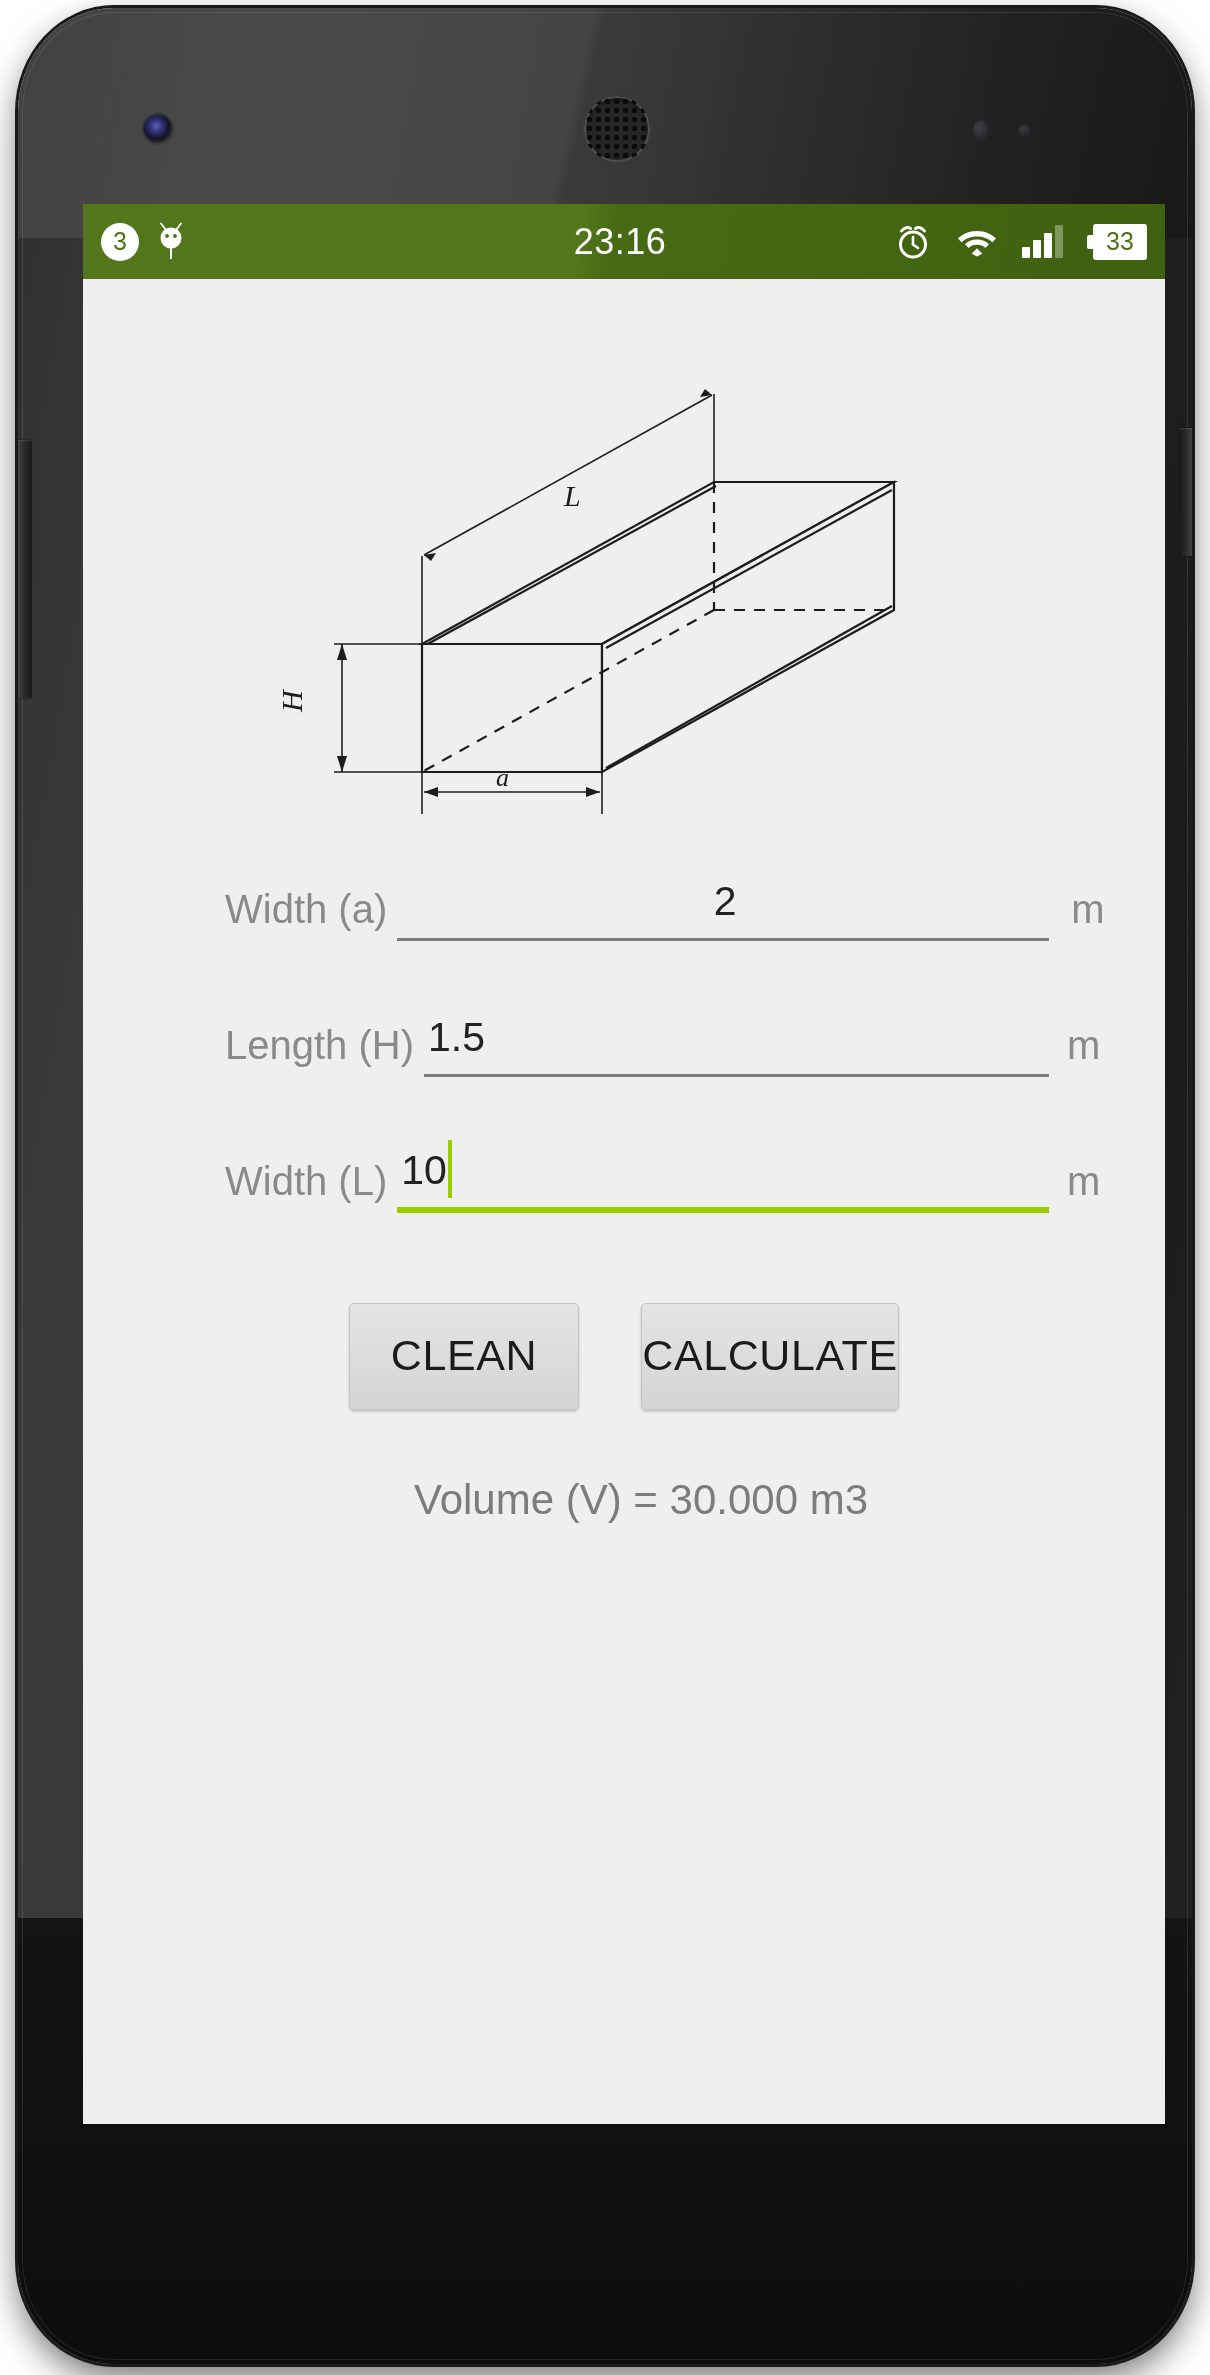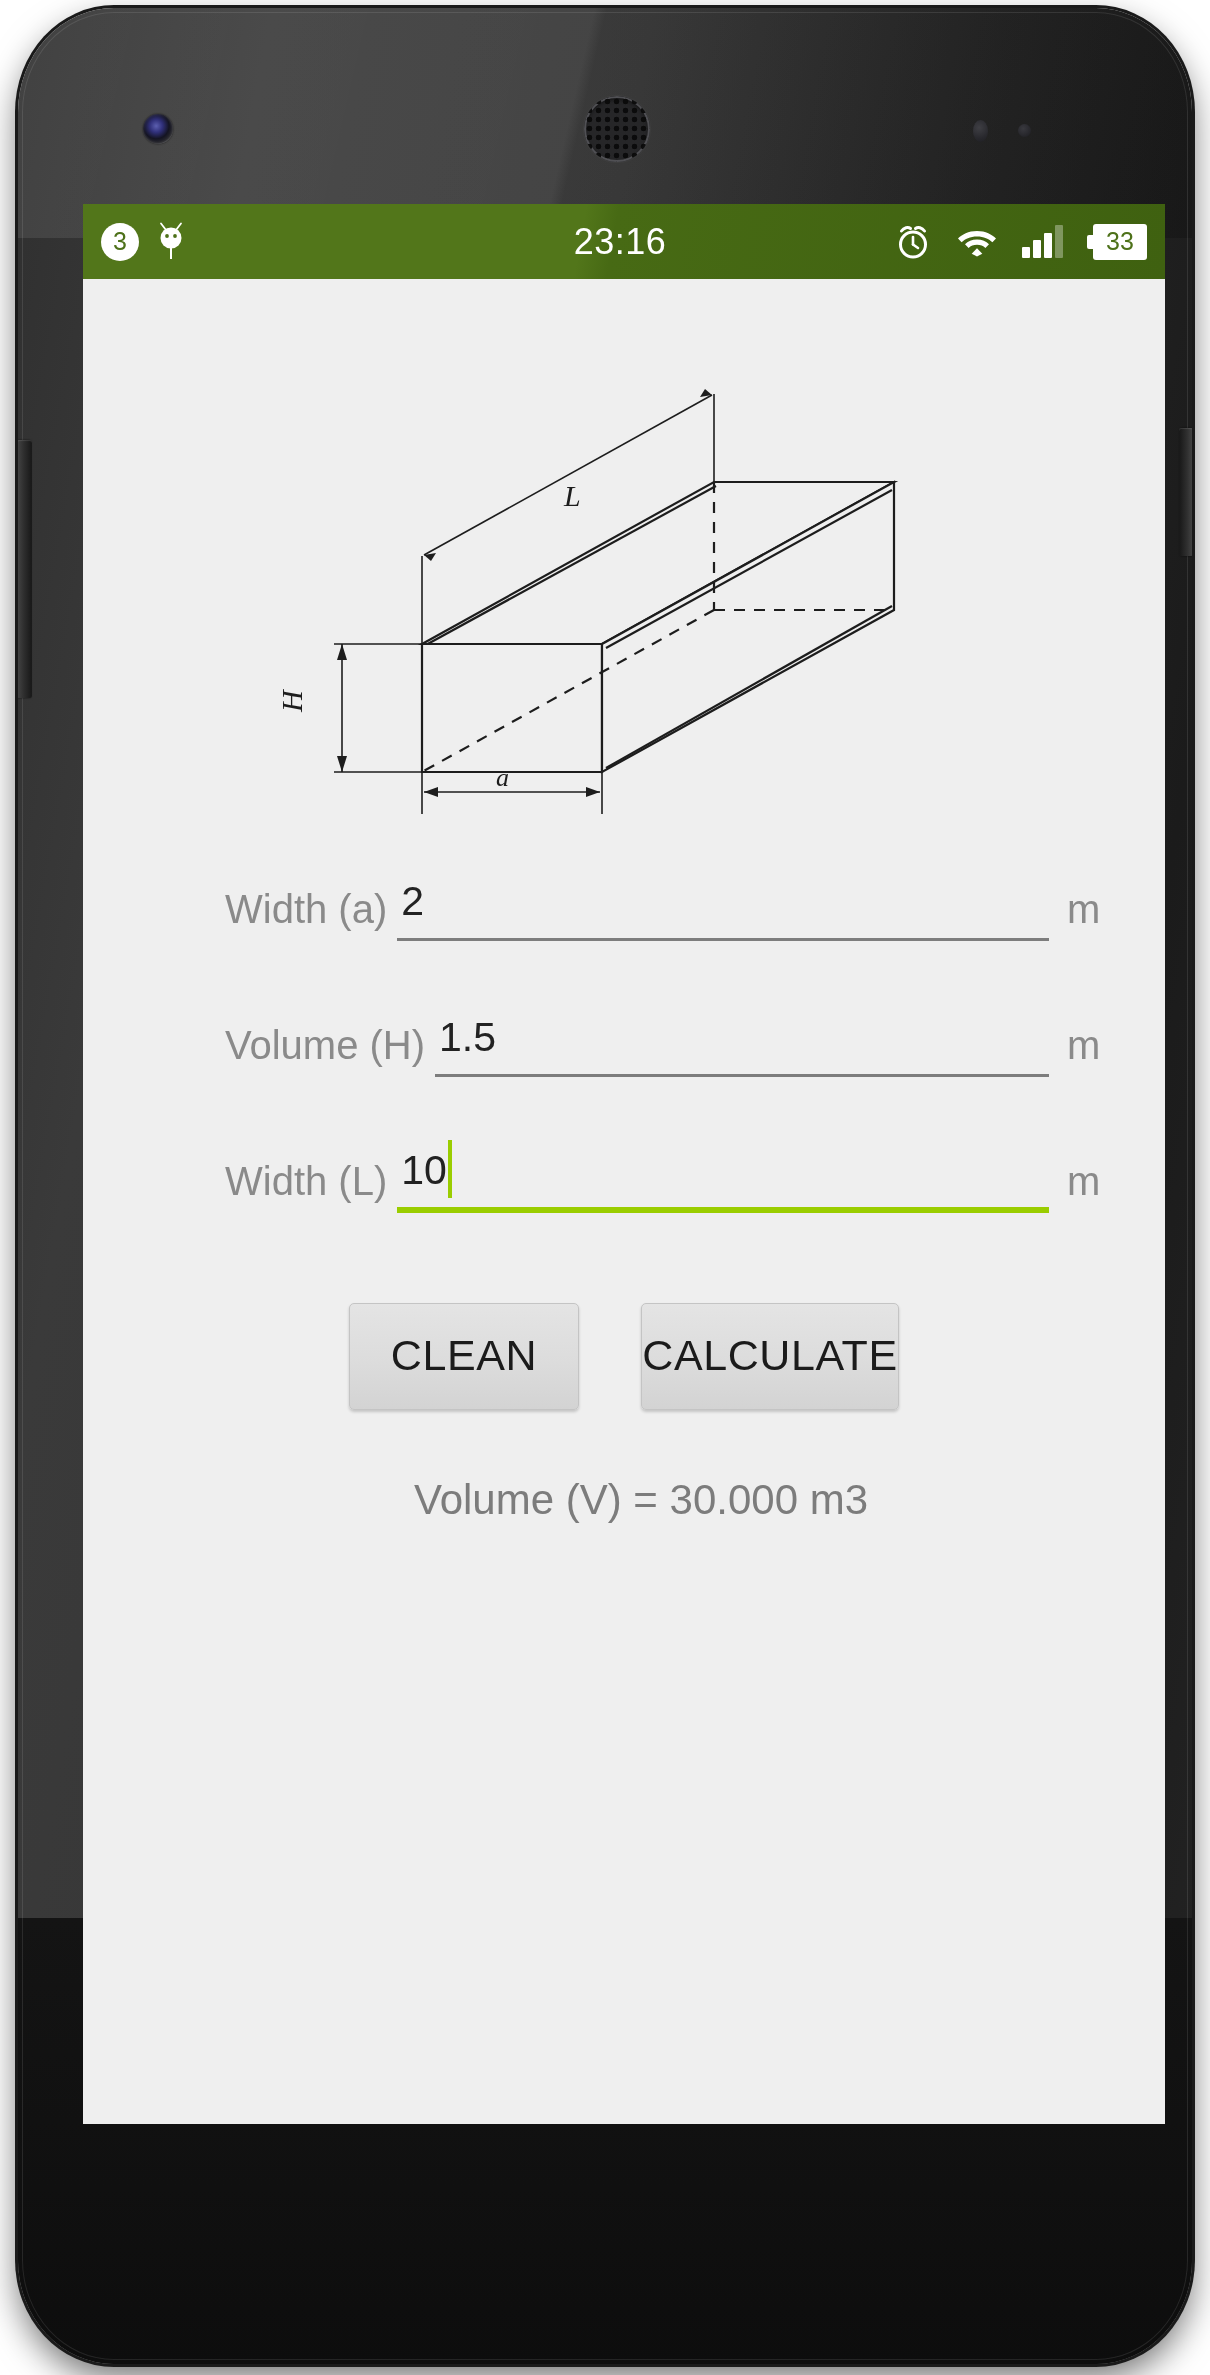--- a/index.html
+++ b/index.html
@@ -253,21 +253,21 @@
   }
   .figure-wrap svg { display: block; }
 
   .field-row {
     display: flex;
     align-items: flex-end;
     padding: 0 56px 0 142px;
     margin-top: 44px;
     height: 92px;
   }
-  .field-row.first { margin-top: 34px; }
+  .field-row.first { margin-top: 34px; text-align: center; }
 
   .field-label {
     font-size: 40px;
     color: #8a8a8a;
     white-space: nowrap;
     line-height: 1;
     padding-bottom: 16px;
   }
   .field-input-area {
     flex: 1;
@@ -458,21 +458,21 @@
         <div class="field-row first">
           <div class="field-label">Width (a)</div>
           <div class="field-input-area">
             <div class="field-value">2</div>
             <div class="field-underline"></div>
           </div>
           <div class="field-unit">m</div>
         </div>
 
         <div class="field-row">
-          <div class="field-label">Volume (H)</div>
+          <div class="field-label">Length (H)</div>
           <div class="field-input-area">
             <div class="field-value">1.5</div>
             <div class="field-underline"></div>
           </div>
           <div class="field-unit">m</div>
         </div>
 
         <div class="field-row focused">
           <div class="field-label">Width (L)</div>
           <div class="field-input-area">

